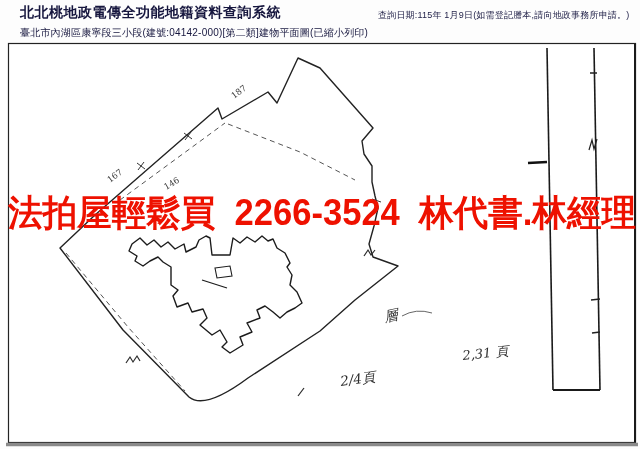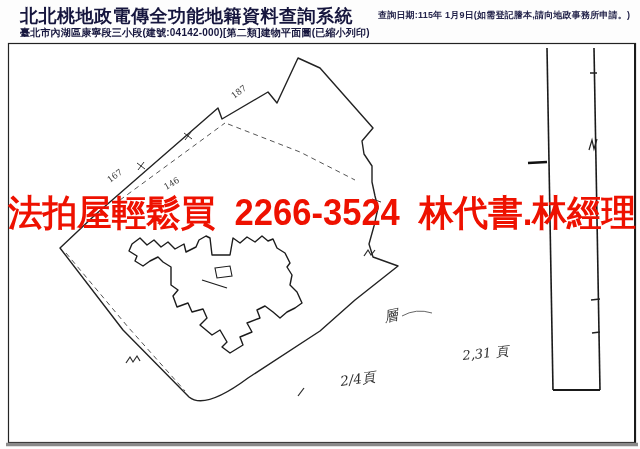--- a/index.html
+++ b/index.html
@@ -4,29 +4,29 @@
 <style>
   html,body{margin:0;padding:0;}
   body{
     width:640px;height:449px;overflow:hidden;position:relative;
     background:#fdfdfd;
     font-family:"Liberation Sans","DejaVu Sans",sans-serif;
   }
   .topbar{position:absolute;left:0;top:0;width:640px;height:43px;}
   .sys-title{
     position:absolute;left:20px;top:4px;
-    font-size:18px;font-weight:bold;color:#16163e;letter-spacing:.5px;white-space:nowrap;
+    font-size:14px;font-weight:bold;color:#16163e;letter-spacing:.5px;white-space:nowrap;
   }
   .doc-title{
     position:absolute;left:20px;top:26px;
-    font-size:10px;font-weight:bold;color:#16163e;white-space:nowrap;letter-spacing:.2px;
+    font-size:10px;font-weight:normal;color:#16163e;white-space:nowrap;letter-spacing:.2px;
   }
   .query-date{
     position:absolute;left:378px;top:9px;
-    font-size:9px;font-weight:bold;color:#23234a;white-space:nowrap;letter-spacing:.2px;
+    font-size:9px;font-weight:normal;color:#23234a;white-space:nowrap;letter-spacing:.2px;
   }
   .plan-svg{position:absolute;left:0;top:0;}
   .ad{
     position:absolute;left:8px;top:192px;width:630px;height:46px;
     overflow:hidden;pointer-events:none;
   }
   .ad-inner{
     display:inline-block;white-space:pre;
     font-size:36px;line-height:42px;font-weight:900;color:#ee1100;
     transform:scaleX(.96);transform-origin:left center;

